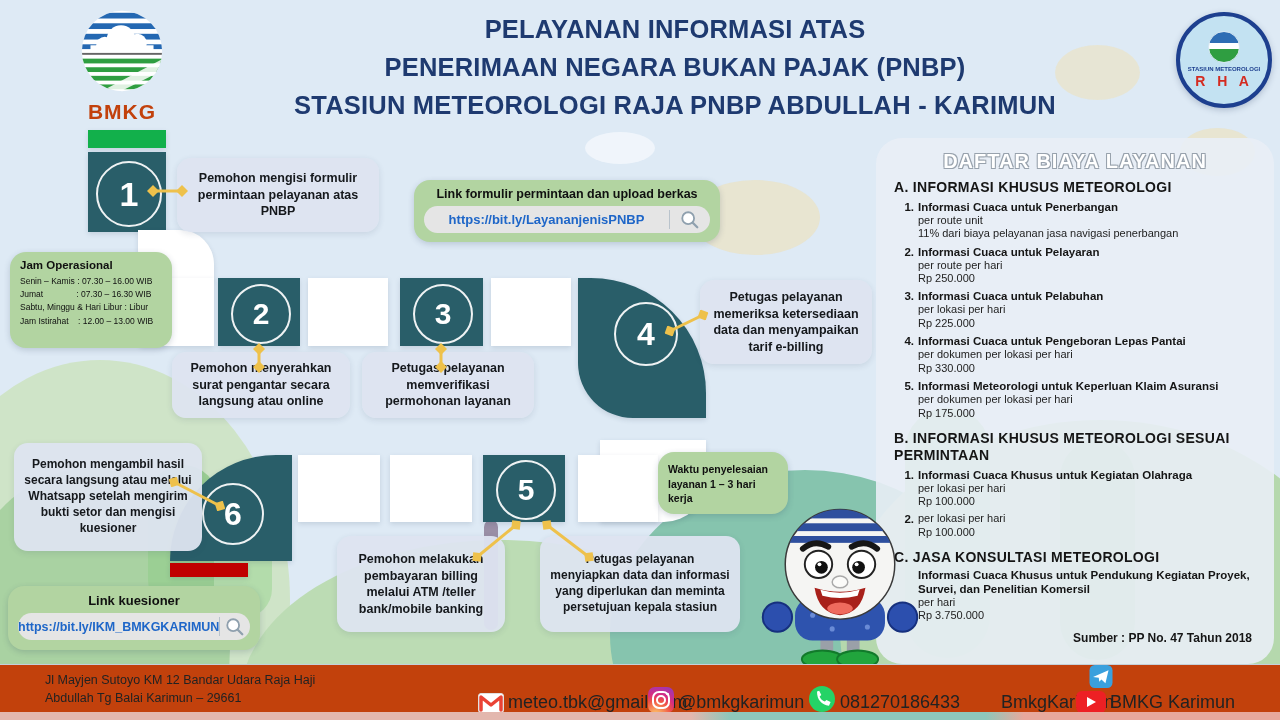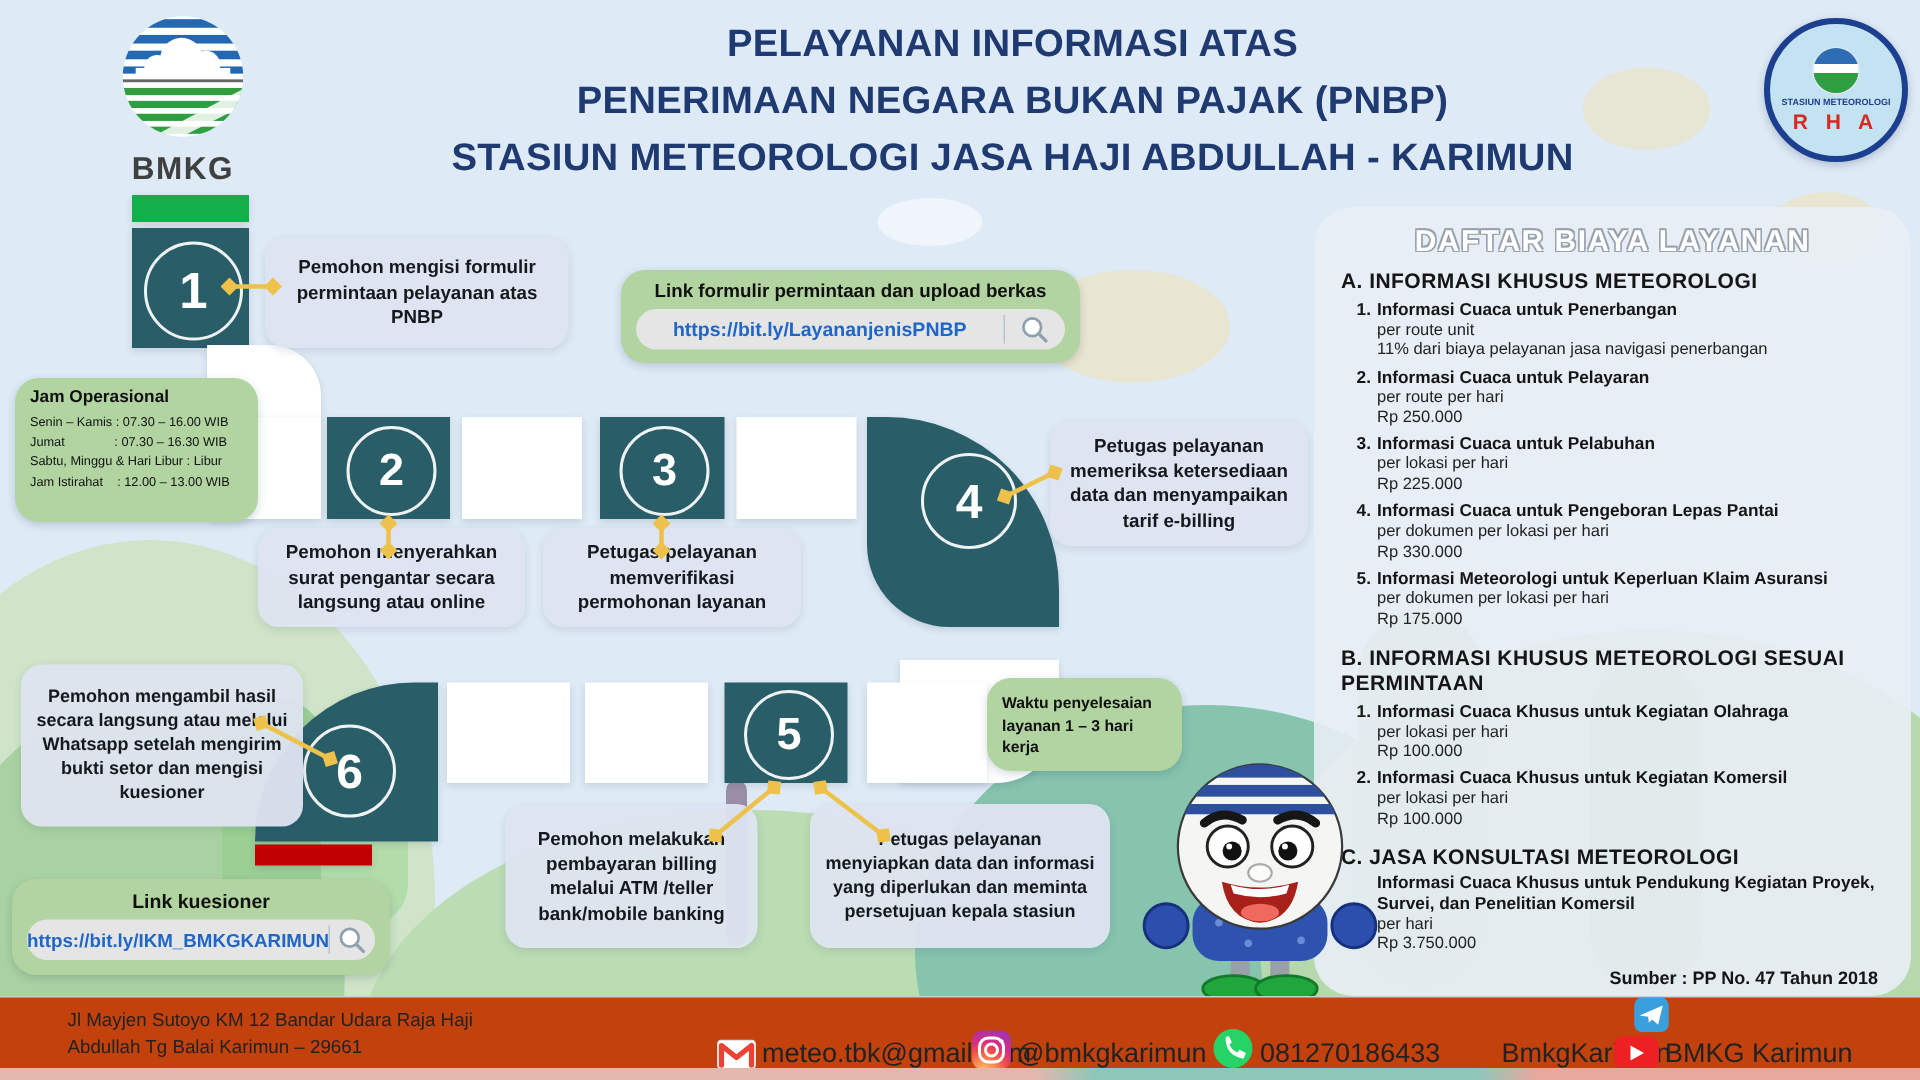--- a/index.html
+++ b/index.html
@@ -5,21 +5,21 @@
   html,body{margin:0;padding:0;background:#333;}
   .stage{position:relative;width:1280px;height:720px;background:#deeaf5;overflow:hidden;
          font-family:"Liberation Sans",sans-serif;}
   
   .blob{position:absolute;border-radius:50%;}
   
   .title{position:absolute;left:280px;top:10px;width:790px;text-align:center;
          color:#1e3a70;font-weight:800;font-size:25.5px;line-height:38px;letter-spacing:.2px;z-index:2;}
   
   .bmkg{position:absolute;left:74px;top:8px;width:96px;text-align:center;z-index:5;}
-  .bmkg-text{font-weight:800;font-size:21px;color:#404040;letter-spacing:1px;margin-top:2px;}
+  .bmkg-text{font-weight:800;font-size:21px;color:#c2410c;letter-spacing:1px;margin-top:2px;}
   .rha{position:absolute;left:1176px;top:12px;width:88px;height:88px;border-radius:50%;
        background:#c3e2f2;border:4px solid #1d3f8f;display:flex;flex-direction:column;
        align-items:center;justify-content:center;z-index:5;box-shadow:0 2px 6px rgba(30,50,90,.25);}
   .rha-globe{width:30px;height:30px;border-radius:50%;
        background:linear-gradient(180deg,#2e6db4 0 36%,#ffffff 36% 56%,#2f9e41 56% 100%);
        border:1px solid #d8e8f2;}
   .rha-l1{font-size:6px;font-weight:800;color:#1d3f8f;margin-top:3px;white-space:nowrap;}
   .rha-l2{font-size:14px;font-weight:800;color:#d42b20;letter-spacing:4px;margin-top:1px;}
   
   .sq{position:absolute;z-index:2;box-shadow:0 2px 5px rgba(40,60,90,.15);}
@@ -123,21 +123,21 @@
         <rect y="80" width="90" height="5" fill="#2f9e41"></rect>
         <polygon points="18,90 90,52 90,64 38,90" fill="#ffffff" opacity=".85"></polygon>
       </g>
     </svg>
     <div class="bmkg-text">BMKG</div>
   </div>
 
   <div class="title">
     <div>PELAYANAN INFORMASI ATAS</div>
     <div>PENERIMAAN NEGARA BUKAN PAJAK (PNBP)</div>
-    <div>STASIUN METEOROLOGI JASA HAJI ABDULLAH - KARIMUN</div>
+    <div>STASIUN METEOROLOGI RAJA PNBP ABDULLAH - KARIMUN</div>
   </div>
 
   <div class="rha">
     <div class="rha-globe"></div>
     <div class="rha-l1">STASIUN METEOROLOGI</div>
     <div class="rha-l2">R H A</div>
   </div>
 
   <div class="sq" style="left:88px;top:130px;width:78px;height:18px;background:#12b04b;"></div>
 
@@ -271,21 +271,20 @@
       <span class="p-num">1.</span>
       <div class="p-body">
         <div class="p-name">Informasi Cuaca Khusus untuk Kegiatan Olahraga</div>
         <div class="p-line">per lokasi per hari</div>
         <div class="p-line">Rp 100.000</div>
       </div>
     </div>
     <div class="p-item">
       <span class="p-num">2.</span>
       <div class="p-body">
-        <div class="p-name">Informasi Cuaca Khusus untuk Kegiatan Komersil</div>
         <div class="p-line">per lokasi per hari</div>
         <div class="p-line">Rp 100.000</div>
       </div>
     </div>
 
     <div class="p-sec" style="margin-top:10px;">C. JASA KONSULTASI METEOROLOGI</div>
     <div class="p-item-nonum">
       <div class="p-name">Informasi Cuaca Khusus untuk Pendukung Kegiatan Proyek, Survei, dan Penelitian Komersil</div>
       <div class="p-line">per hari</div>
       <div class="p-line">Rp 3.750.000</div>

